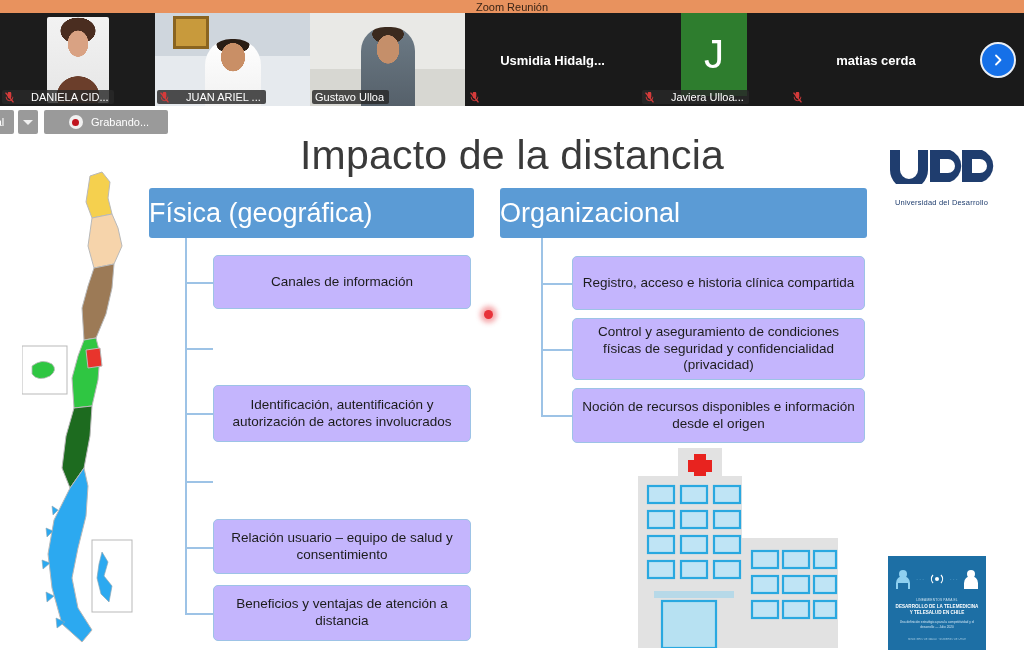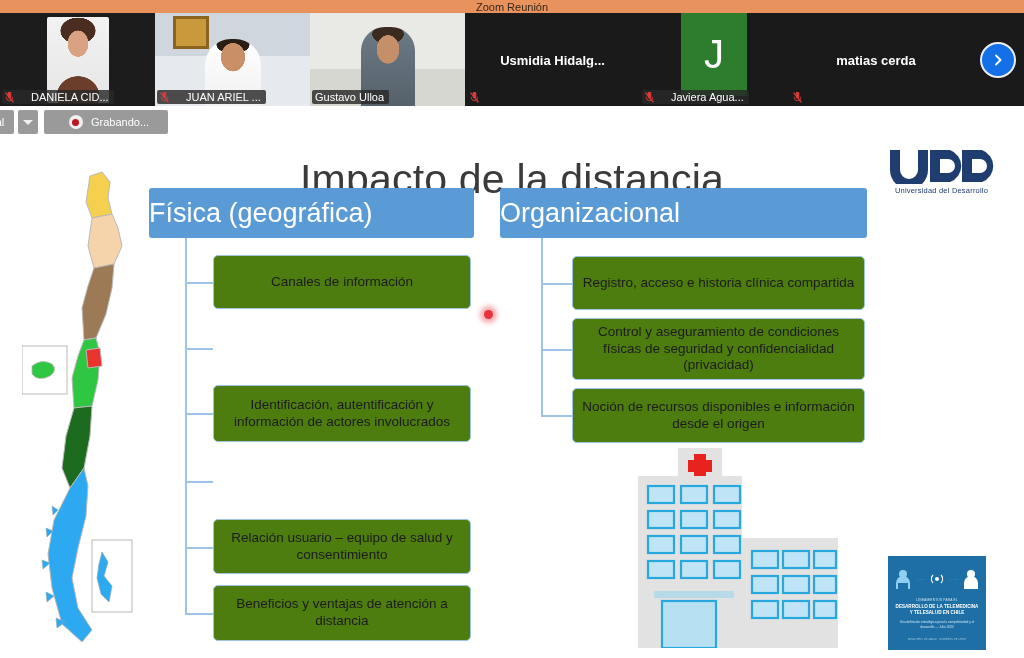--- a/index.html
+++ b/index.html
@@ -128,44 +128,44 @@
   }
 
   
   .slide {
     position: absolute; left: 0; top: 138px; width: 1024px; height: 520px;
     background: #ffffff; overflow: hidden;
   }
   .slide-title {
     position: absolute; left: 0; right: 0; top: -6px;
     text-align: center; font-size: 41px; font-weight: 400;
-    color: #3a3a3a; letter-spacing: 0.2px; margin-top: 24px;
+    color: #3a3a3a; letter-spacing: 0.2px;
   }
 
   
   .udd-logo { position: absolute; left: 884px; top: 10px; width: 115px; text-align: center; }
   .udd-mark { height: 36px; display: block; margin: 0 auto; }
   .udd-sub {
-    font-size: 7.5px; color: #1f3d6e; margin-top: 2px; letter-spacing: 0.2px;
+    font-size: 7.5px; color: #1f3d6e; margin-top: 14px; letter-spacing: 0.2px;
     white-space: nowrap;
   }
 
   
   .col-head {
     position: absolute; height: 50px; background: #5b9bd5;
     border-radius: 3px; display: flex; align-items: center; justify-content: flex-start;
     color: #ffffff; font-size: 27px; font-weight: 400;
   }
   .col-head.left  { left: 149px; top: 50px; width: 325px; }
   .col-head.right { left: 500px; top: 50px; width: 367px; }
 
   
   .node {
     position: absolute; border: 1px solid #9dc3e6; border-radius: 5px;
-    background: #4d7c0f; display: flex; align-items: center; justify-content: center;
+    background: #c4b5fd; display: flex; align-items: center; justify-content: center;
     text-align: center; color: #1c1c1c; font-size: 13.5px; line-height: 1.25;
     padding: 3px 8px;
   }
   .connector { position: absolute; background: #9dc3e6; }
 
   
   .laser {
     position: absolute; left: 484px; top: 172px; width: 9px; height: 9px;
     border-radius: 50%; background: #e8333a;
     box-shadow: 0 0 5px 4px rgba(232,51,58,0.42);
@@ -243,21 +243,21 @@
     </div>
 
     <div class="tile" style="width:148px;">
       <div class="avatar-letter">J</div>
       <div class="tile-name">
         <svg class="mic-off" viewBox="0 0 10 12">
           <path d="M3 1.6a2 2 0 0 1 4 0v3.6a2 2 0 0 1-4 0z" fill="#d63b3b"></path>
           <path d="M1.4 5.2v.7a3.6 3.6 0 0 0 7.2 0v-.7" stroke="#d63b3b" stroke-width="1.1" fill="none"></path>
           <path d="M0.6 0.6 L9.4 11.4" stroke="#d63b3b" stroke-width="1.5"></path>
         </svg>
-        <span class="nm">Javiera Agua...</span>
+        <span class="nm">Javiera Ulloa...</span>
       </div>
     </div>
 
     <div class="tile" style="width:176px;">
       <div class="tile-center-name">matias cerda</div>
       <div class="tile-name nobg">
         <svg class="mic-off" viewBox="0 0 10 12">
           <path d="M3 1.6a2 2 0 0 1 4 0v3.6a2 2 0 0 1-4 0z" fill="#d63b3b"></path>
           <path d="M1.4 5.2v.7a3.6 3.6 0 0 0 7.2 0v-.7" stroke="#d63b3b" stroke-width="1.1" fill="none"></path>
           <path d="M0.6 0.6 L9.4 11.4" stroke="#d63b3b" stroke-width="1.5"></path>
@@ -331,21 +331,21 @@
 
     <div class="connector" style="left:185px; top:100px; width:1.5px; height:375px;"></div>
     <div class="connector" style="left:185px; top:144px; width:28px; height:1.5px;"></div>
     <div class="connector" style="left:185px; top:210px; width:28px; height:1.5px;"></div>
     <div class="connector" style="left:185px; top:275px; width:28px; height:1.5px;"></div>
     <div class="connector" style="left:185px; top:343px; width:28px; height:1.5px;"></div>
     <div class="connector" style="left:185px; top:409px; width:28px; height:1.5px;"></div>
     <div class="connector" style="left:185px; top:475px; width:28px; height:1.5px;"></div>
 
     <div class="node" style="left:213px; top:117px; width:258px; height:54px;">Canales de información</div>
-    <div class="node" style="left:213px; top:247px; width:258px; height:57px;">Identificación, autentificación y información de actores involucrados</div>
+    <div class="node" style="left:213px; top:247px; width:258px; height:57px;">Identificación, autentificación y autorización de actores involucrados</div>
     <div class="node" style="left:213px; top:381px; width:258px; height:55px;">Relación usuario – equipo de salud y consentimiento</div>
     <div class="node" style="left:213px; top:447px; width:258px; height:56px;">Beneficios y ventajas de atención a distancia</div>
 
     <div class="col-head right">
       <span>Organizacional</span>
     </div>
 
     <div class="connector" style="left:541px; top:100px; width:1.5px; height:177px;"></div>
     <div class="connector" style="left:541px; top:145px; width:31px; height:1.5px;"></div>
     <div class="connector" style="left:541px; top:211px; width:31px; height:1.5px;"></div>

